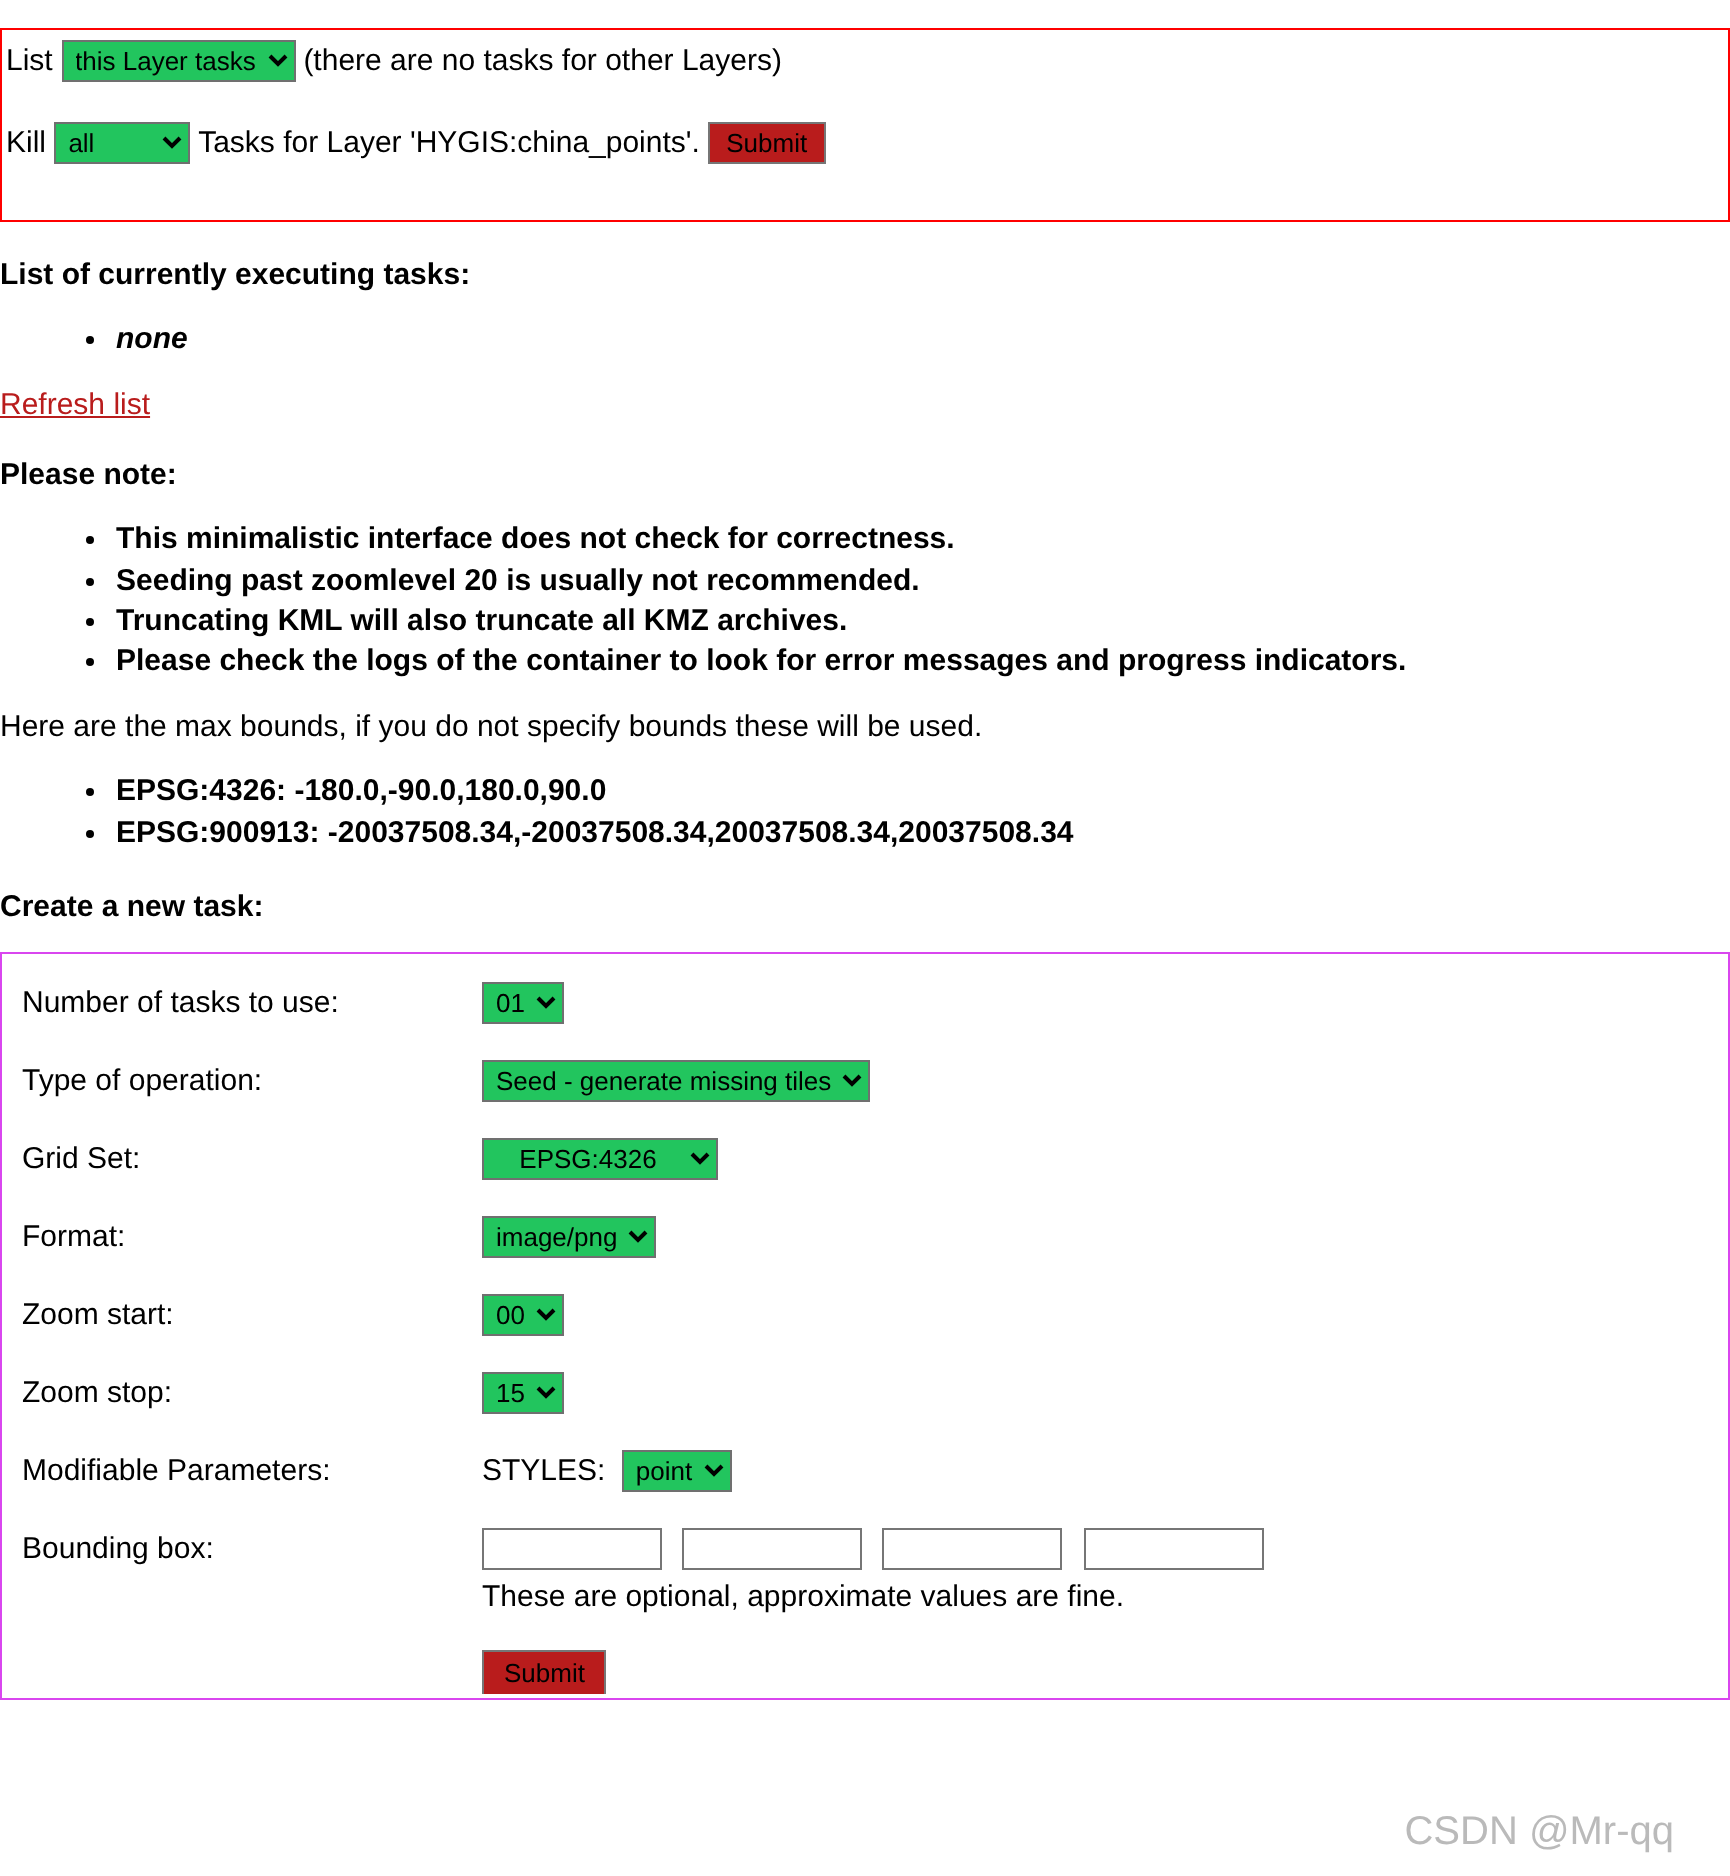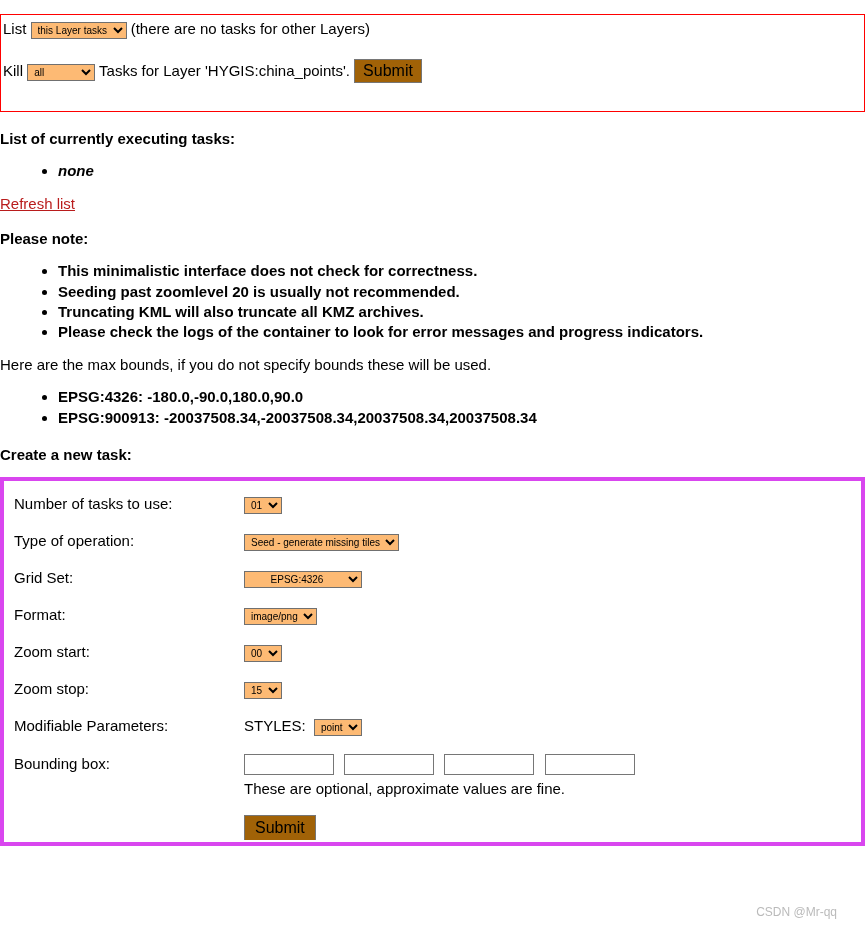--- a/index.html
+++ b/index.html
@@ -12,35 +12,35 @@
       padding: 0;
       color: #000;
       width: 865px;
     }
     .red-box {
       border: 1px solid red;
       padding: 1px 2px 28px 2px;
       margin: 0 0 12px 0;
     }
     .red-box-create {
-      border: 4px solid #d946ef;
+      border: 1px solid #d946ef;
       padding: 14px 4px 2px 10px;
       margin: 0 0 0 0;
     }
     select {
       font-family: Arial, sans-serif;
-      font-size: 10px;
-      background: #fdba74;
+      font-size: 13px;
+      background: #22c55e;
       border: 1px solid #707070;
       padding: 1px 2px;
     }
     button.submit-btn {
       font-family: Arial, sans-serif;
-      font-size: 16px;
-      background: #a16207;
+      font-size: 13px;
+      background: #b91c1c;
       border: 1px solid #767676;
       padding: 2px 8px;
       cursor: pointer;
     }
     .line1 {
       margin-bottom: 20px;
       margin-top: 4px;
     }
     .line2 {
       margin-bottom: 0;
@@ -90,21 +90,21 @@
       margin-right: 6px;
     }
     .bbox-note {
       margin-top: 5px;
     }
     .watermark {
       position: absolute;
       right: 28px;
       top: 905px;
       font-family: Arial, sans-serif;
-      font-size: 12px;
+      font-size: 20px;
       color: rgba(140,140,140,0.6);
       pointer-events: none;
     }
     .logo-hint {
       width: 50px;
       height: 12px;
       margin-left: 30px;
       margin-bottom: 2px;
     }
     .styles-label {

